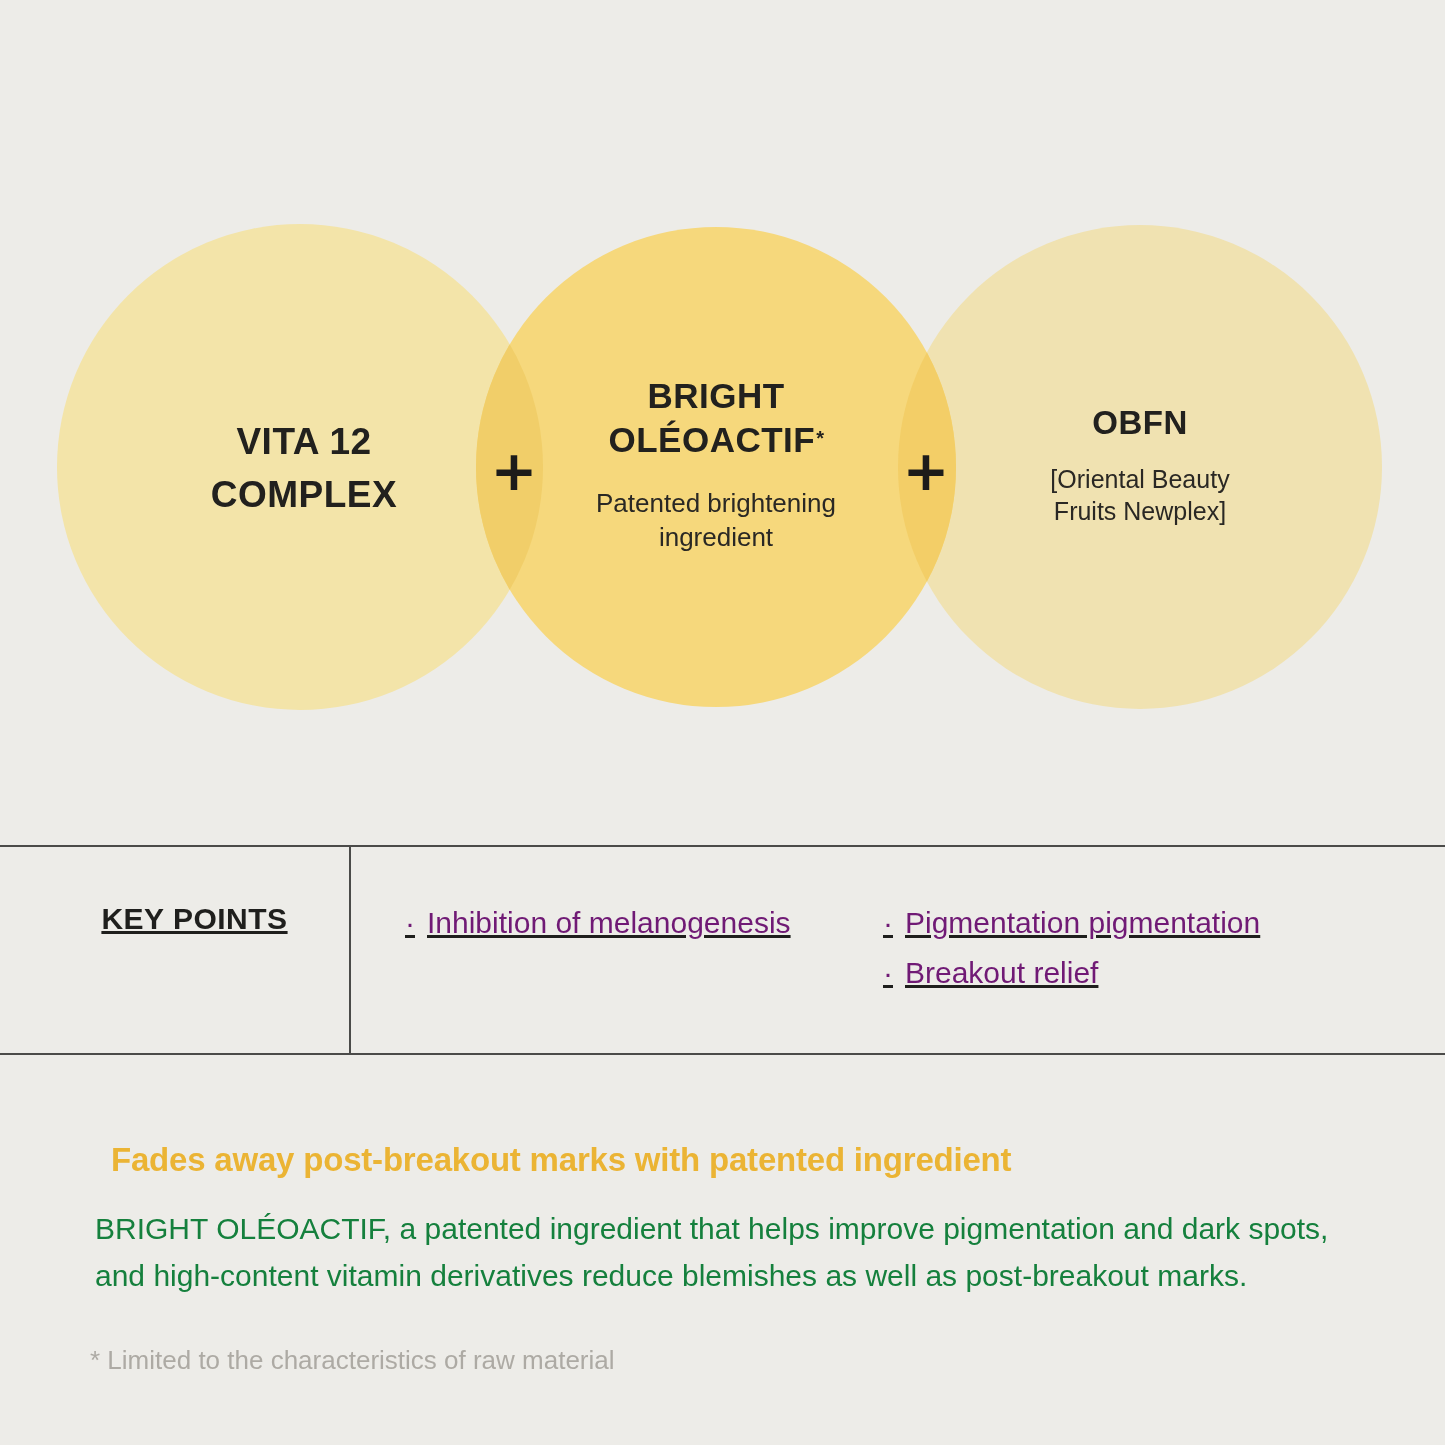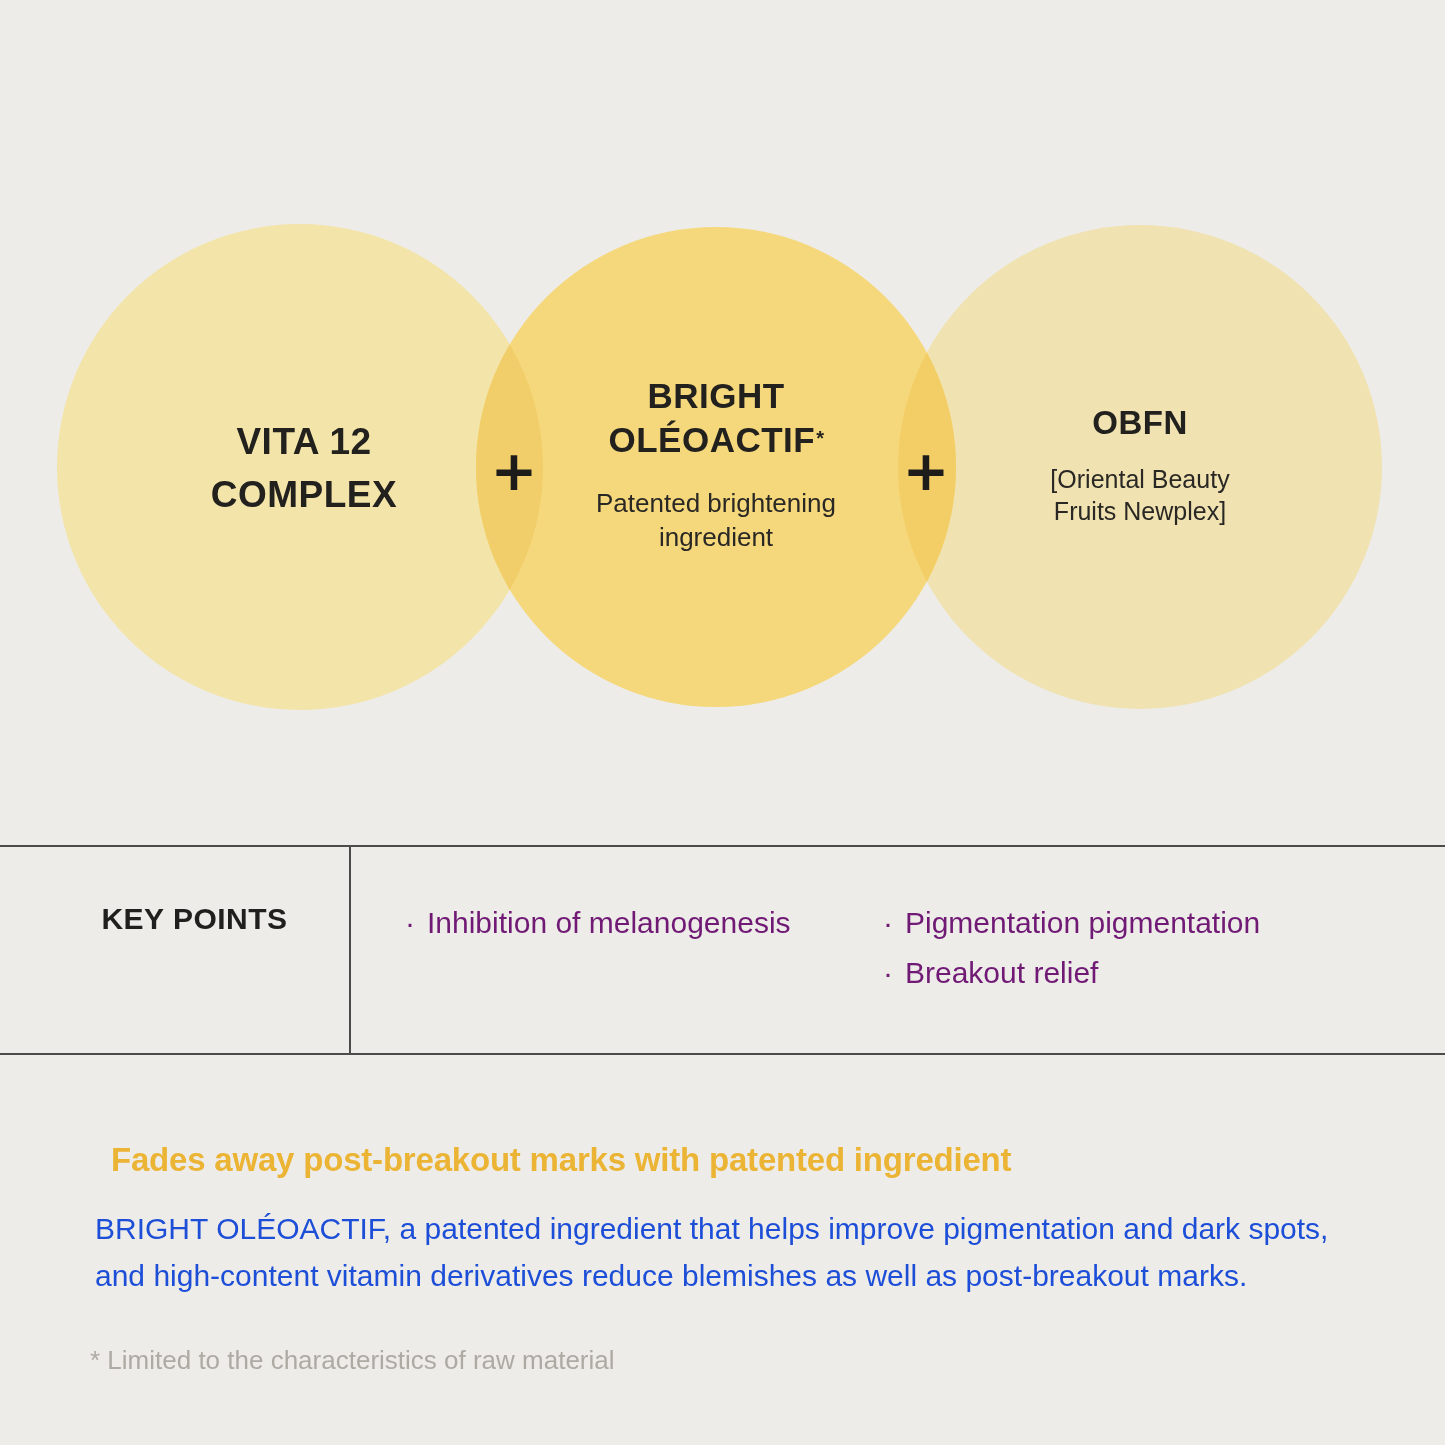--- a/index.html
+++ b/index.html
@@ -65,20 +65,21 @@
   .plus-1 { left: 514px; top: 471px; }
   .plus-2 { left: 926px; top: 471px; }
 
   
   .keypoints {
     box-sizing: border-box;
     height: 210px;
     border-top: 2px solid #4B4B49;
     border-bottom: 2px solid #4B4B49;
     display: flex;
+    text-decoration: underline;
   }
   .kp-left {
     box-sizing: border-box;
     width: 351px;
     border-right: 2px solid #4B4B49;
     padding-top: 55px;
     text-align: center;
   }
   .kp-label {
     font-size: 30px;
@@ -107,21 +108,21 @@
     margin: 16px;
     font-size: 33px;
     font-weight: 700;
     letter-spacing: -0.2px;
     color: #EBB434;
   }
   .bottom-body { margin-top: 26px; }
   .body-line {
     font-size: 30px;
     line-height: 47px;
-    color: #1d4ed8;
+    color: #15803d;
     white-space: nowrap;
   }
   .footnote {
     margin-top: 46px;
     margin-left: -5px;
     font-size: 26px;
     color: #ADAAA4;
   }
 </style>
 </head>

